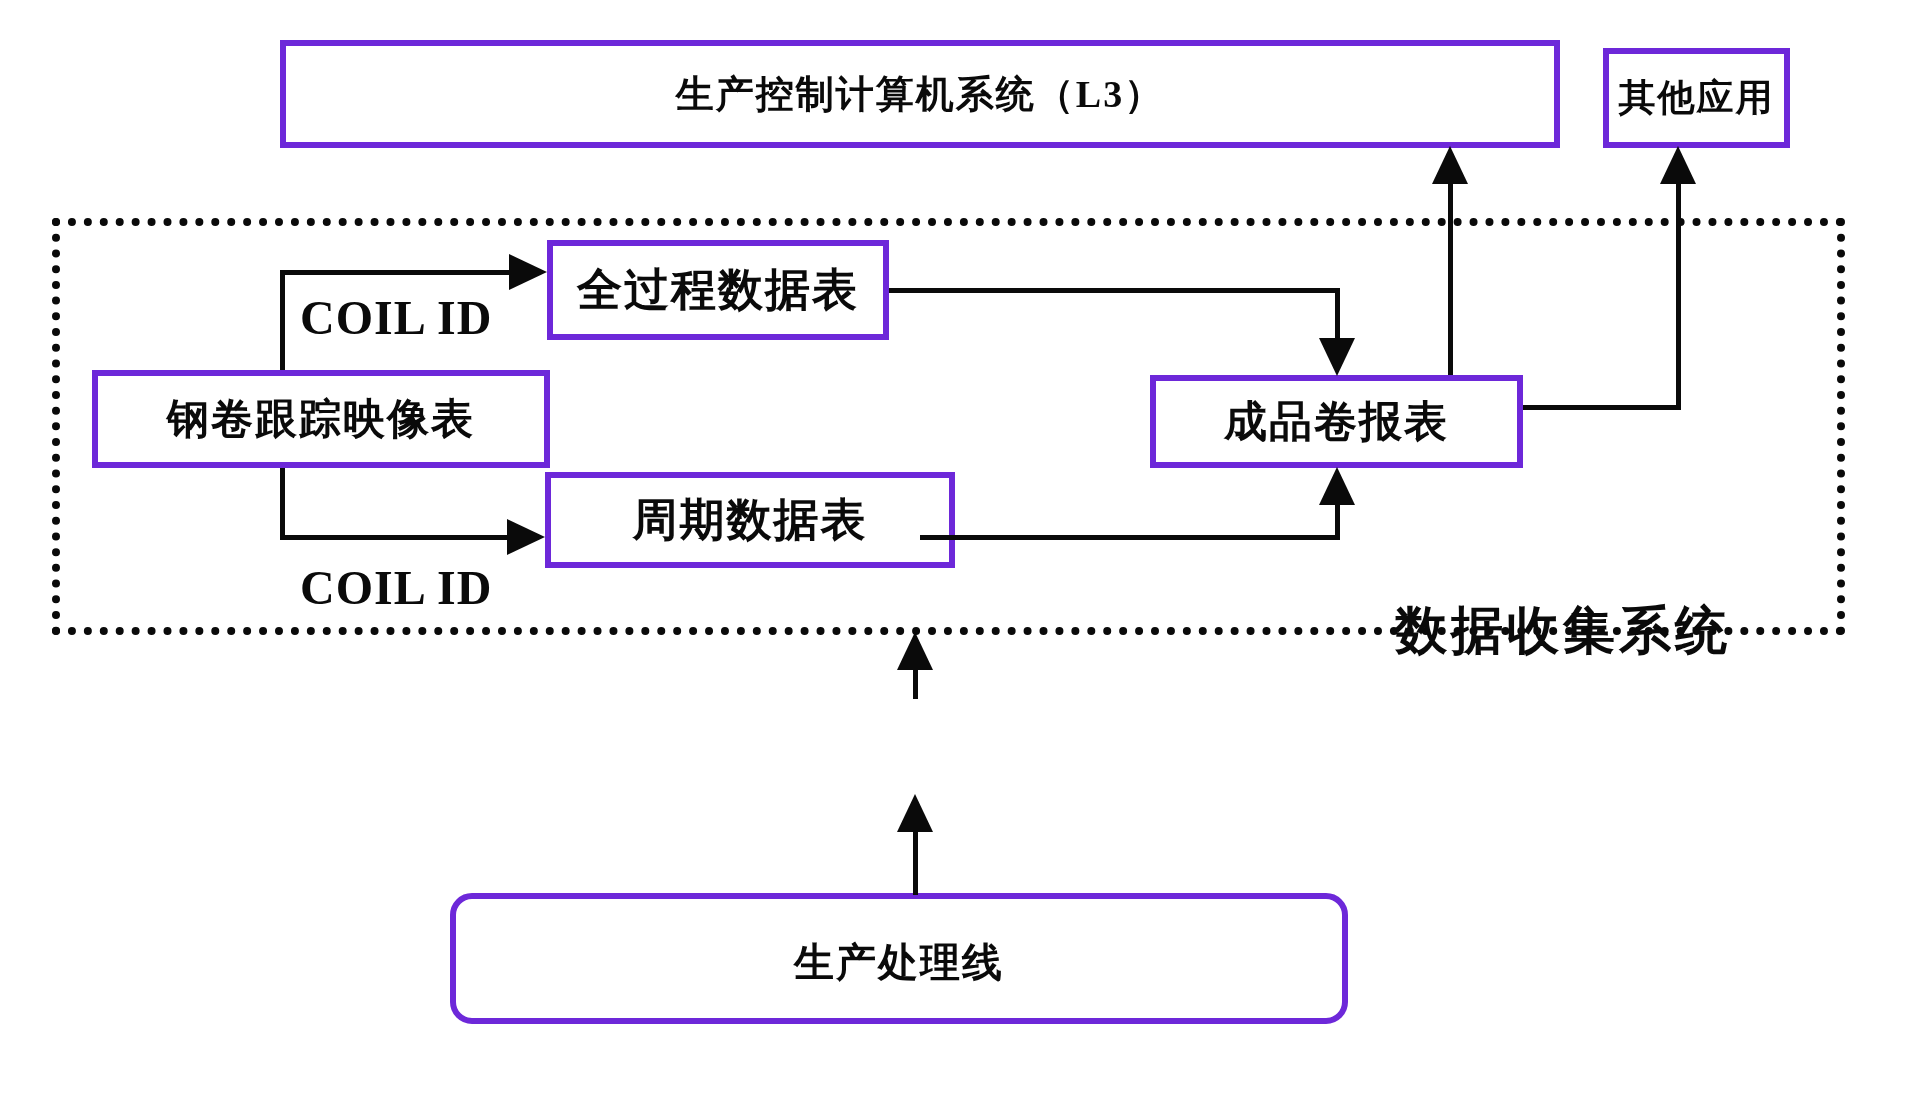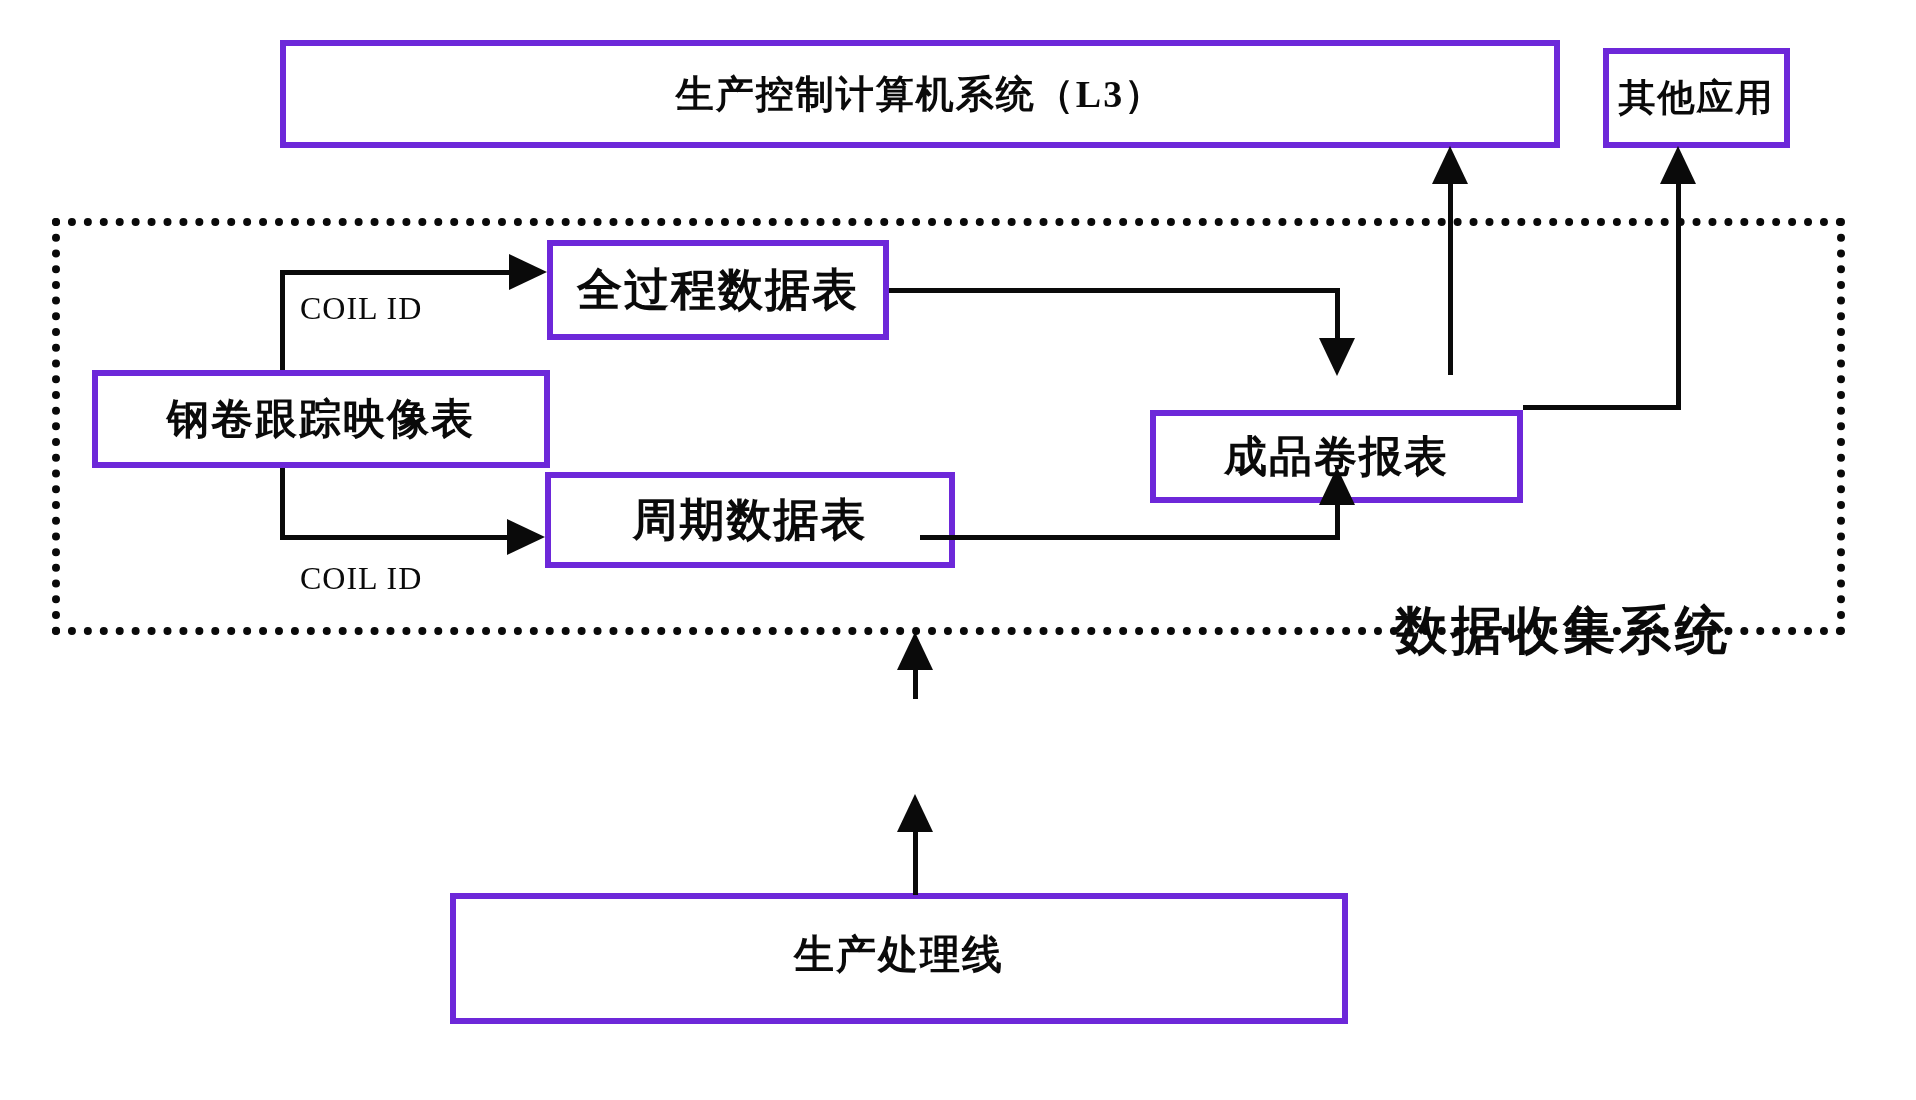--- a/index.html
+++ b/index.html
@@ -16,21 +16,21 @@
     position:absolute;border:8px dotted #0a0a0a;box-sizing:border-box;background:transparent;
   }
   .hline,.vline{position:absolute;background:#0a0a0a;}
   .hline{height:5px;}
   .vline{width:5px;}
   .arrow{position:absolute;width:0;height:0;}
   .arrow-up{border-left:18px solid transparent;border-right:18px solid transparent;border-bottom:38px solid #0a0a0a;}
   .arrow-down{border-left:18px solid transparent;border-right:18px solid transparent;border-top:38px solid #0a0a0a;}
   .arrow-right{border-top:18px solid transparent;border-bottom:18px solid transparent;border-left:38px solid #0a0a0a;}
   .float-label{position:absolute;font-weight:bold;white-space:nowrap;}
-  .coilid{font-size:32px;font-weight:normal;letter-spacing:1px;}
+  .coilid{font-size:48px;font-weight:bold;letter-spacing:1px;}
   .syslabel{font-size:52px;font-weight:bold;letter-spacing:4px;}
 </style>
 </head>
 <body>
 
 <div id="canvas">
 
   <div class="dotted" style="left:52px;top:218px;width:1793px;height:417px;"></div>
 
   <div class="box" style="left:280px;top:40px;width:1280px;height:108px;font-size:38px;">
@@ -46,26 +46,26 @@
   </div>
 
   <div class="box" style="left:92px;top:370px;width:458px;height:98px;font-size:42px;">
     <span>钢卷跟踪映像表</span>
   </div>
 
   <div class="box" style="left:545px;top:472px;width:410px;height:96px;font-size:45px;">
     <span>周期数据表</span>
   </div>
 
-  <div class="box" style="left:1150px;top:375px;width:373px;height:93px;font-size:43px;margin-top:35px;">
+  <div class="box" style="left:1150px;top:375px;width:373px;height:93px;font-size:43px;">
     <span>成品卷报表</span>
   </div>
 
 
-  <div class="box" style="left:450px;top:893px;width:898px;height:131px;font-size:40px;align-items:flex-start;padding-top:28px;">
+  <div class="box" style="left:450px;top:893px;width:898px;height:131px;font-size:40px;align-items:flex-start;padding-top:36px;border-radius:22px;">
     <span>生产处理线</span>
   </div>
 
   <div class="float-label coilid" style="left:300px;top:290px;">COIL ID</div>
   <div class="float-label coilid" style="left:300px;top:560px;">COIL ID</div>
   <div class="float-label syslabel" style="left:1395px;top:572px;margin-top:24px;">数据收集系统</div>
 
   <div class="vline" style="left:280px;top:272px;height:98px;"></div>
   <div class="hline" style="left:280px;top:270px;width:232px;"></div>
   <div class="arrow arrow-right" style="left:509px;top:254px;"></div>

